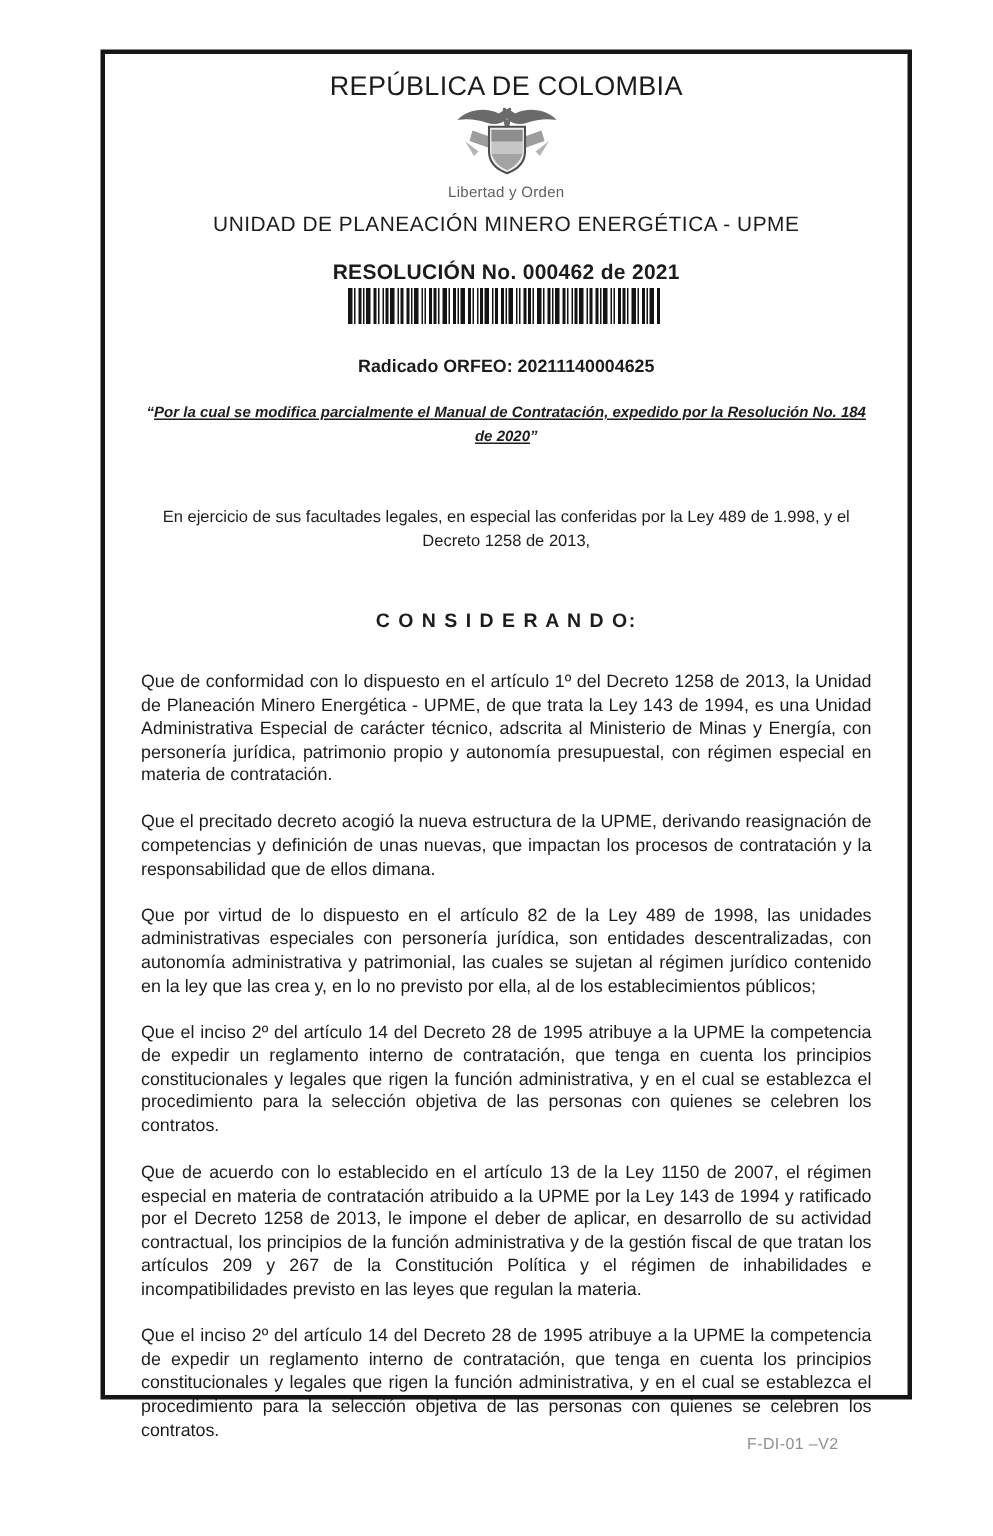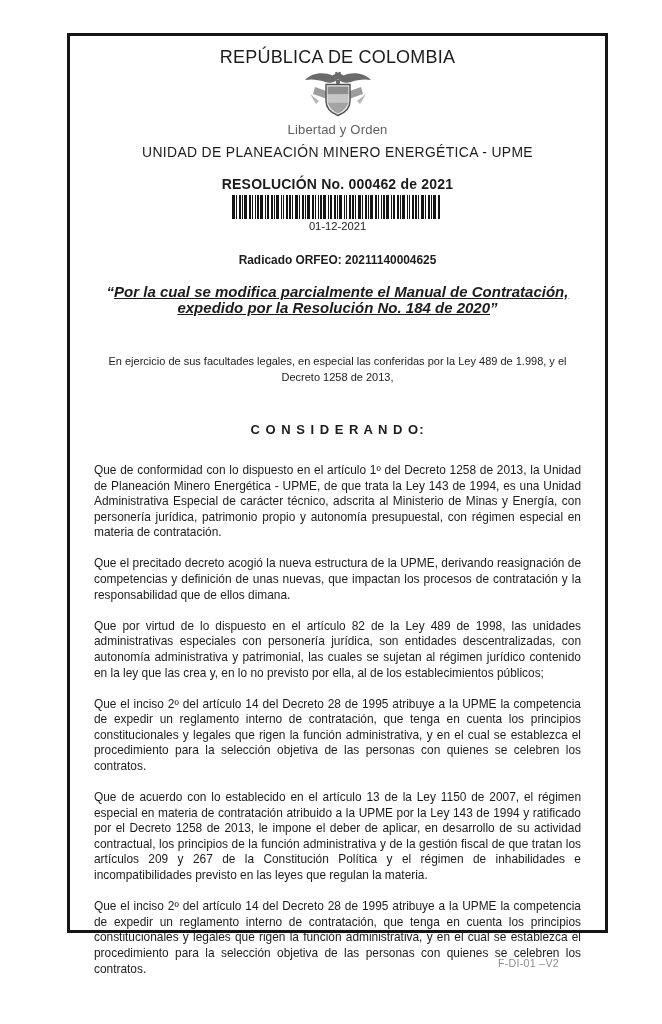--- a/index.html
+++ b/index.html
@@ -25,21 +25,21 @@
     letter-spacing: 0.2px;
     margin-top: 4px;
   }
   .emblem-wrap {
     margin-top: 2px;
     display: flex;
     flex-direction: column;
     align-items: center;
   }
   .motto {
-    font-size: 13px;
+    font-size: 10px;
     color: #5f5f5f;
     margin-top: -2px;
     letter-spacing: 0.2px;
     text-align: center;
   }
   .entity {
     font-size: 13.9px;
     letter-spacing: 0.35px;
     margin-top: 7px;
   }
@@ -60,21 +60,21 @@
   .barcode-date {
     font-size: 11.2px;
     margin-top: 1px;
   }
   .radicado {
     font-size: 11.9px;
     font-weight: bold;
     margin-top: 21px;
   }
   .subject {
-    font-size: 15px;
+    font-size: 10px;
     font-weight: bold;
     font-style: italic;
     margin-top: 17px;
     line-height: 15.5px;
   }
   .subject .underlined { text-decoration: underline; }
   .issuer {
     font-size: 12.4px;
     font-weight: bold;
     line-height: 15.5px;
@@ -134,21 +134,20 @@
     </span>
     <div class="motto">Libertad y Orden</div>
   </div>
 
   <div class="entity center">UNIDAD DE PLANEACIÓN MINERO ENERGÉTICA - UPME</div>
 
   <div class="resolution center">RESOLUCIÓN No. 000462 de 2021</div>
 
   <div class="barcode"><span style="display:inline-block;vertical-align:top;height:24px;width:3px;background:#141414;margin-right:1px"></span><span style="display:inline-block;vertical-align:top;height:24px;width:1px;background:#141414;margin-right:2px"></span><span style="display:inline-block;vertical-align:top;height:24px;width:2px;background:#141414;margin-right:1px"></span><span style="display:inline-block;vertical-align:top;height:24px;width:1px;background:#141414;margin-right:1px"></span><span style="display:inline-block;vertical-align:top;height:24px;width:3px;background:#141414;margin-right:2px"></span><span style="display:inline-block;vertical-align:top;height:24px;width:2px;background:#141414;margin-right:1px"></span><span style="display:inline-block;vertical-align:top;height:24px;width:1px;background:#141414;margin-right:2px"></span><span style="display:inline-block;vertical-align:top;height:24px;width:1px;background:#141414;margin-right:1px"></span><span style="display:inline-block;vertical-align:top;height:24px;width:2px;background:#141414;margin-right:1px"></span><span style="display:inline-block;vertical-align:top;height:24px;width:3px;background:#141414;margin-right:2px"></span><span style="display:inline-block;vertical-align:top;height:24px;width:1px;background:#141414;margin-right:1px"></span><span style="display:inline-block;vertical-align:top;height:24px;width:2px;background:#141414;margin-right:2px"></span><span style="display:inline-block;vertical-align:top;height:24px;width:2px;background:#141414;margin-right:1px"></span><span style="display:inline-block;vertical-align:top;height:24px;width:1px;background:#141414;margin-right:1px"></span><span style="display:inline-block;vertical-align:top;height:24px;width:3px;background:#141414;margin-right:2px"></span><span style="display:inline-block;vertical-align:top;height:24px;width:1px;background:#141414;margin-right:1px"></span><span style="display:inline-block;vertical-align:top;height:24px;width:1px;background:#141414;margin-right:2px"></span><span style="display:inline-block;vertical-align:top;height:24px;width:2px;background:#141414;margin-right:1px"></span><span style="display:inline-block;vertical-align:top;height:24px;width:2px;background:#141414;margin-right:1px"></span><span style="display:inline-block;vertical-align:top;height:24px;width:1px;background:#141414;margin-right:2px"></span><span style="display:inline-block;vertical-align:top;height:24px;width:3px;background:#141414;margin-right:1px"></span><span style="display:inline-block;vertical-align:top;height:24px;width:1px;background:#141414;margin-right:2px"></span><span style="display:inline-block;vertical-align:top;height:24px;width:2px;background:#141414;margin-right:1px"></span><span style="display:inline-block;vertical-align:top;height:24px;width:1px;background:#141414;margin-right:1px"></span><span style="display:inline-block;vertical-align:top;height:24px;width:3px;background:#141414;margin-right:2px"></span><span style="display:inline-block;vertical-align:top;height:24px;width:2px;background:#141414;margin-right:1px"></span><span style="display:inline-block;vertical-align:top;height:24px;width:1px;background:#141414;margin-right:2px"></span><span style="display:inline-block;vertical-align:top;height:24px;width:1px;background:#141414;margin-right:1px"></span><span style="display:inline-block;vertical-align:top;height:24px;width:2px;background:#141414;margin-right:1px"></span><span style="display:inline-block;vertical-align:top;height:24px;width:3px;background:#141414;margin-right:2px"></span><span style="display:inline-block;vertical-align:top;height:24px;width:1px;background:#141414;margin-right:1px"></span><span style="display:inline-block;vertical-align:top;height:24px;width:2px;background:#141414;margin-right:2px"></span><span style="display:inline-block;vertical-align:top;height:24px;width:2px;background:#141414;margin-right:1px"></span><span style="display:inline-block;vertical-align:top;height:24px;width:1px;background:#141414;margin-right:1px"></span><span style="display:inline-block;vertical-align:top;height:24px;width:3px;background:#141414;margin-right:2px"></span><span style="display:inline-block;vertical-align:top;height:24px;width:1px;background:#141414;margin-right:1px"></span><span style="display:inline-block;vertical-align:top;height:24px;width:1px;background:#141414;margin-right:2px"></span><span style="display:inline-block;vertical-align:top;height:24px;width:2px;background:#141414;margin-right:1px"></span><span style="display:inline-block;vertical-align:top;height:24px;width:2px;background:#141414;margin-right:1px"></span><span style="display:inline-block;vertical-align:top;height:24px;width:1px;background:#141414;margin-right:2px"></span><span style="display:inline-block;vertical-align:top;height:24px;width:3px;background:#141414;margin-right:1px"></span><span style="display:inline-block;vertical-align:top;height:24px;width:1px;background:#141414;margin-right:2px"></span><span style="display:inline-block;vertical-align:top;height:24px;width:2px;background:#141414;margin-right:1px"></span><span style="display:inline-block;vertical-align:top;height:24px;width:1px;background:#141414;margin-right:1px"></span><span style="display:inline-block;vertical-align:top;height:24px;width:3px;background:#141414;margin-right:2px"></span><span style="display:inline-block;vertical-align:top;height:24px;width:2px;background:#141414;margin-right:1px"></span><span style="display:inline-block;vertical-align:top;height:24px;width:1px;background:#141414;margin-right:2px"></span><span style="display:inline-block;vertical-align:top;height:24px;width:1px;background:#141414;margin-right:1px"></span><span style="display:inline-block;vertical-align:top;height:24px;width:2px;background:#141414;margin-right:1px"></span><span style="display:inline-block;vertical-align:top;height:24px;width:3px;background:#141414;margin-right:2px"></span><span style="display:inline-block;vertical-align:top;height:24px;width:1px;background:#141414;margin-right:1px"></span><span style="display:inline-block;vertical-align:top;height:24px;width:2px;background:#141414;margin-right:2px"></span><span style="display:inline-block;vertical-align:top;height:24px;width:2px;background:#141414;margin-right:1px"></span><span style="display:inline-block;vertical-align:top;height:24px;width:1px;background:#141414;margin-right:1px"></span><span style="display:inline-block;vertical-align:top;height:24px;width:3px;background:#141414;margin-right:2px"></span><span style="display:inline-block;vertical-align:top;height:24px;width:1px;background:#141414;margin-right:1px"></span><span style="display:inline-block;vertical-align:top;height:24px;width:1px;background:#141414;margin-right:2px"></span><span style="display:inline-block;vertical-align:top;height:24px;width:2px;background:#141414;margin-right:1px"></span><span style="display:inline-block;vertical-align:top;height:24px;width:2px;background:#141414;margin-right:1px"></span><span style="display:inline-block;vertical-align:top;height:24px;width:1px;background:#141414;margin-right:2px"></span><span style="display:inline-block;vertical-align:top;height:24px;width:3px;background:#141414;margin-right:1px"></span><span style="display:inline-block;vertical-align:top;height:24px;width:1px;background:#141414;margin-right:2px"></span><span style="display:inline-block;vertical-align:top;height:24px;width:2px;background:#141414;margin-right:1px"></span><span style="display:inline-block;vertical-align:top;height:24px;width:1px;background:#141414;margin-right:1px"></span><span style="display:inline-block;vertical-align:top;height:24px;width:3px;background:#141414;margin-right:2px"></span><span style="display:inline-block;vertical-align:top;height:24px;width:2px;background:#141414;margin-right:1px"></span></div>
 
-  <div class="barcode-date center">01-12-2021</div>
 
   <div class="radicado center">Radicado ORFEO: 20211140004625</div>
 
   <div class="subject center"><span>“</span><span class="underlined">Por la cual se modifica parcialmente el Manual de Contratación, expedido por la Resolución No. 184 de 2020</span><span>”</span></div>
 
 
   <div class="preamble center">En ejercicio de sus facultades legales, en especial las conferidas por la Ley 489 de 1.998, y el Decreto 1258 de 2013,</div>
 
   <div class="considerando center">C O N S I D E R A N D O:</div>
 

